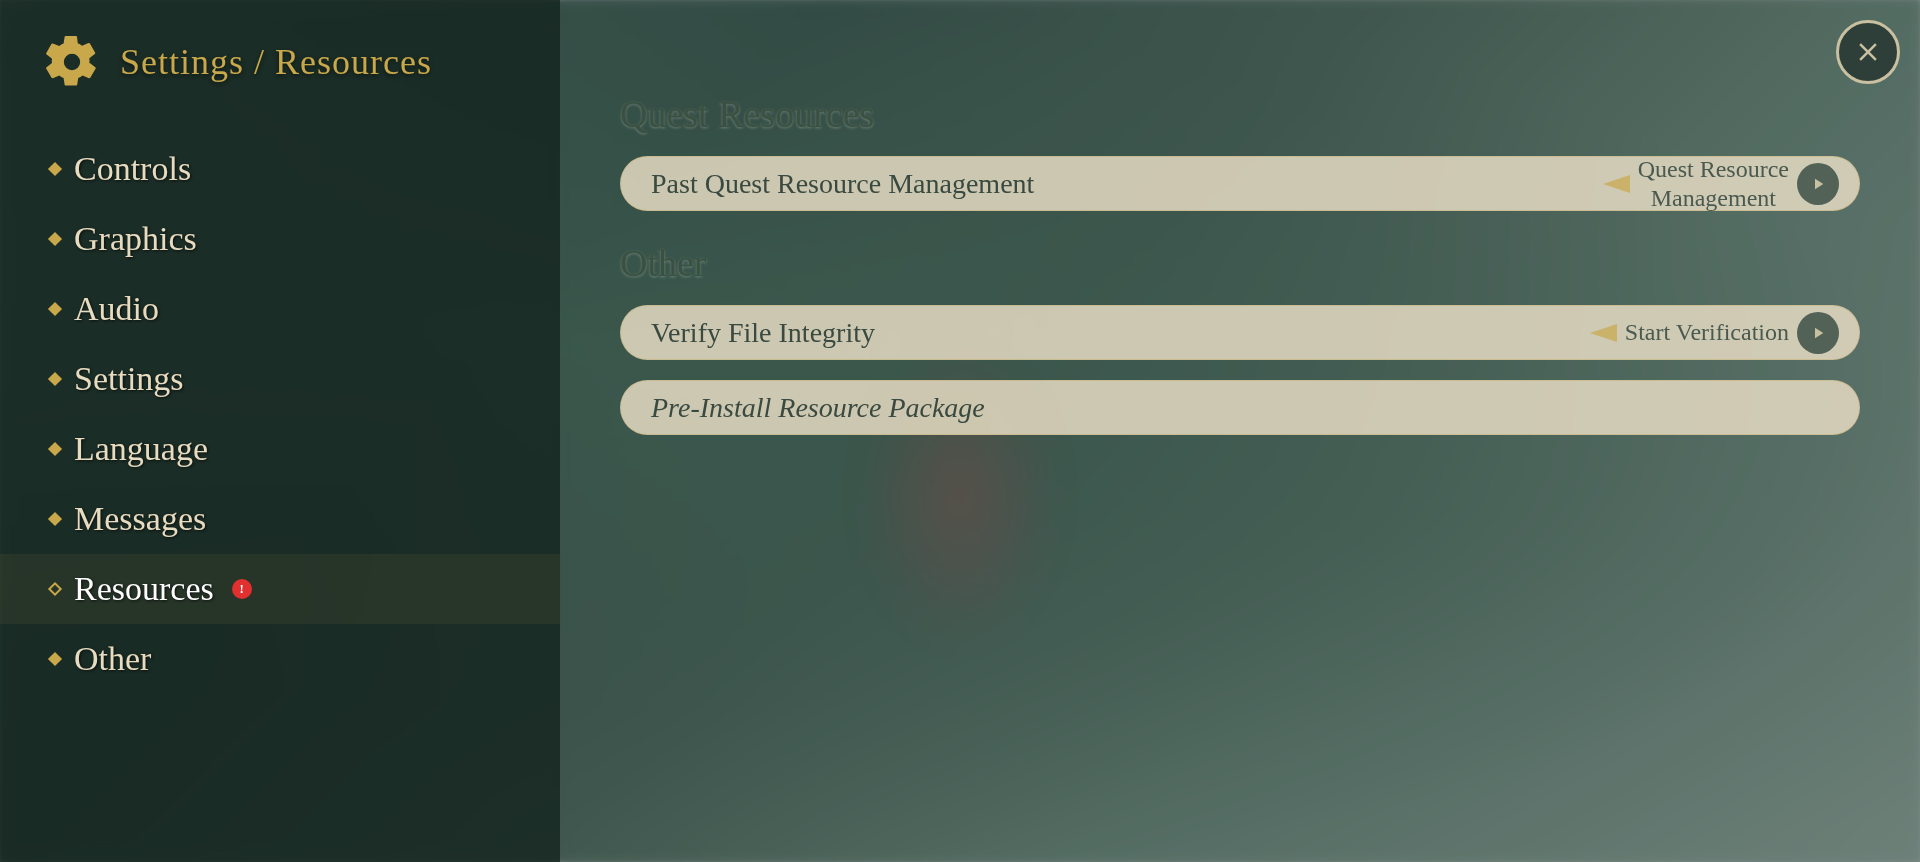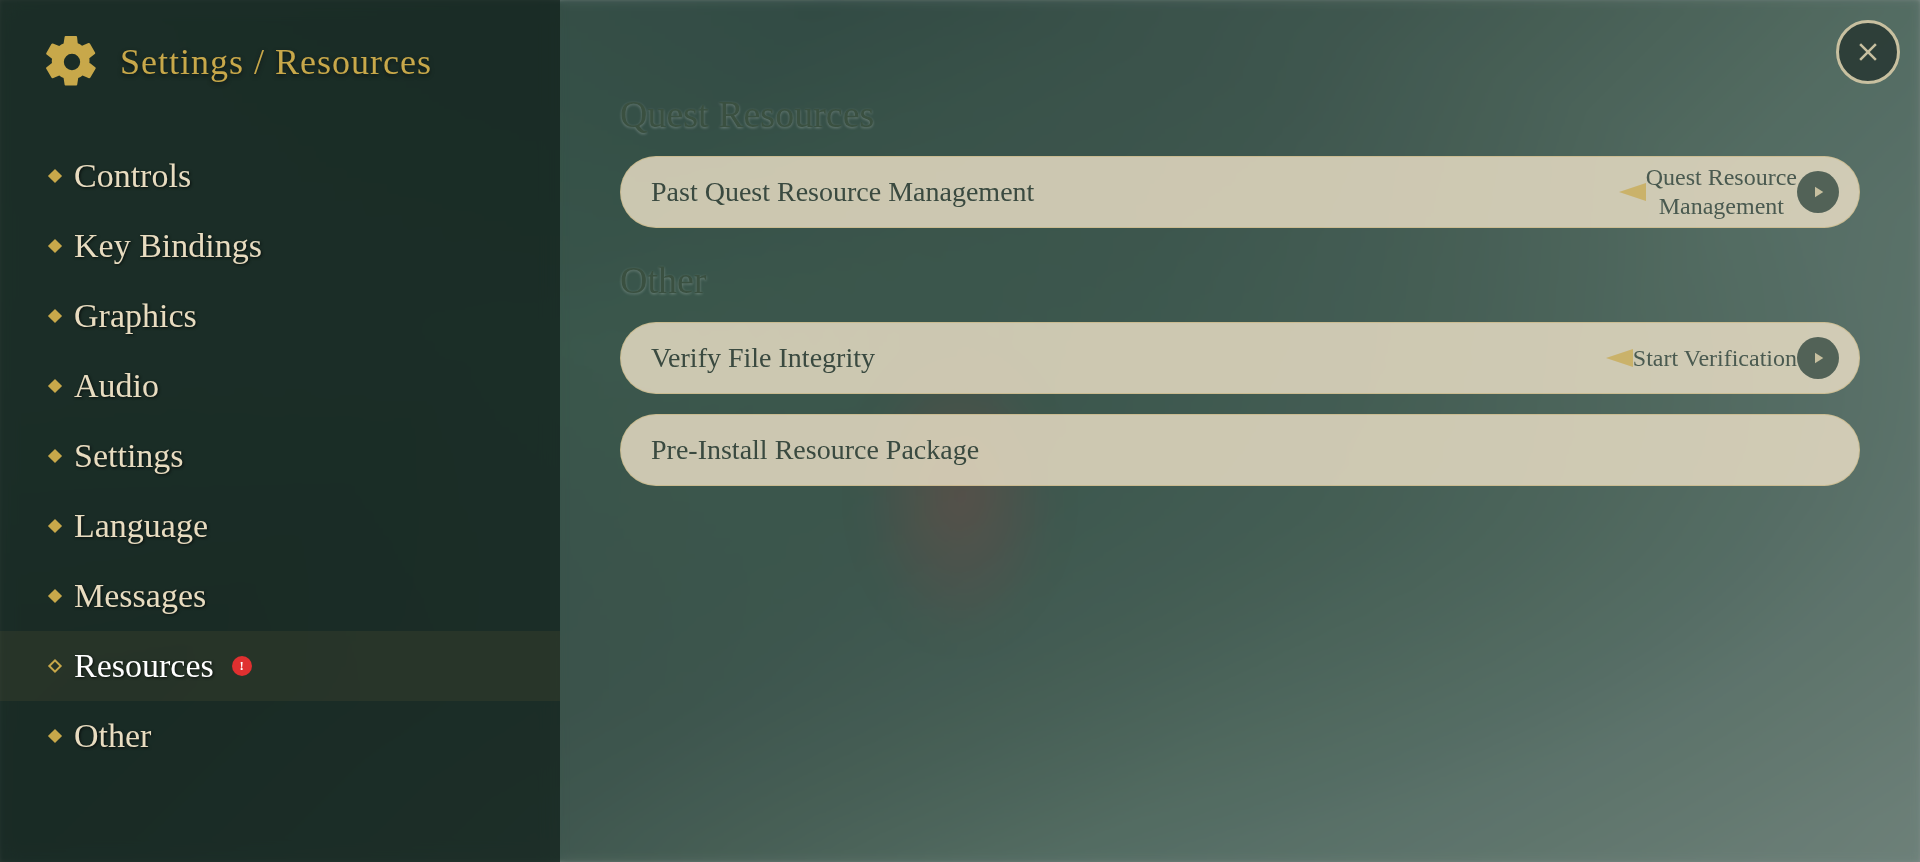--- a/index.html
+++ b/index.html
@@ -51,21 +51,20 @@
 
     
     .sidebar {
       width: 560px;
       background: rgba(20, 35, 30, 0.75);
       backdrop-filter: blur(10px);
       padding: 20px 0;
       display: flex;
       flex-direction: column;
       position: relative;
-      gap: 7px;
     }
 
     .header {
       display: flex;
       align-items: center;
       gap: 16px;
       padding: 10px 40px 30px 40px;
     }
 
     .gear-icon-wrapper {
@@ -164,36 +163,37 @@
       margin-bottom: 20px;
       text-shadow: 0 1px 3px rgba(255,255,255,0.3);
     }
 
     .action-row {
       display: flex;
       align-items: center;
       background: rgba(230,220,195,0.85);
       border-radius: 40px;
       padding: 0 20px 0 30px;
-      height: 72px;
+      height: 55px;
       margin-bottom: 14px;
       position: relative;
       border: 1px solid rgba(200,170,100,0.4);
     }
 
     .action-row-label {
       font-size: 28px;
       color: #3a4a40;
       font-weight: normal;
       flex: 1;
     }
 
     .action-button {
       display: flex;
       align-items: center;
+      gap: 8px;
       cursor: pointer;
     }
 
     .action-btn-label {
       font-size: 24px;
       color: #4a5a50;
       white-space: nowrap;
     }
 
     .circle-btn {
@@ -281,24 +281,20 @@
       <span class="header-title">Settings / Resources</span>
     </div>
 
     <ul class="nav-list">
 
       <li class="nav-item">
         <div class="nav-bullet"></div>
         <span class="nav-label">Controls</span>
       </li>
 
-      <li class="nav-item">
-        <div class="nav-bullet"></div>
-        <span class="nav-label">Key Bindings</span>
-      </li>
 
       <li class="nav-item">
         <div class="nav-bullet"></div>
         <span class="nav-label">Graphics</span>
       </li>
 
       <li class="nav-item">
         <div class="nav-bullet"></div>
         <span class="nav-label">Audio</span>
       </li>
@@ -364,21 +360,21 @@
           </svg>
           <span class="action-btn-label">Start Verification</span>
           <div class="circle-btn">
             <svg viewBox="0 0 24 24" xmlns="http://www.w3.org/2000/svg">
               <path d="M8 5v14l11-7z"></path>
             </svg>
           </div>
         </div>
       </div>
 
-      <div class="action-row" style="margin-top:20px;">
+      <div class="action-row" style="margin-top:20px;font-style:italic;">
         <span class="action-row-label">Pre-Install Resource Package</span>
       </div>
     </div>
 
   </div>
 </div>
 
 <div class="close-btn">
   <svg viewBox="0 0 24 24" xmlns="http://www.w3.org/2000/svg">
     <path d="M19 6.41L17.59 5 12 10.59 6.41 5 5 6.41 10.59 12 5 17.59 6.41 19 12 13.41 17.59 19 19 17.59 13.41 12z"></path>

